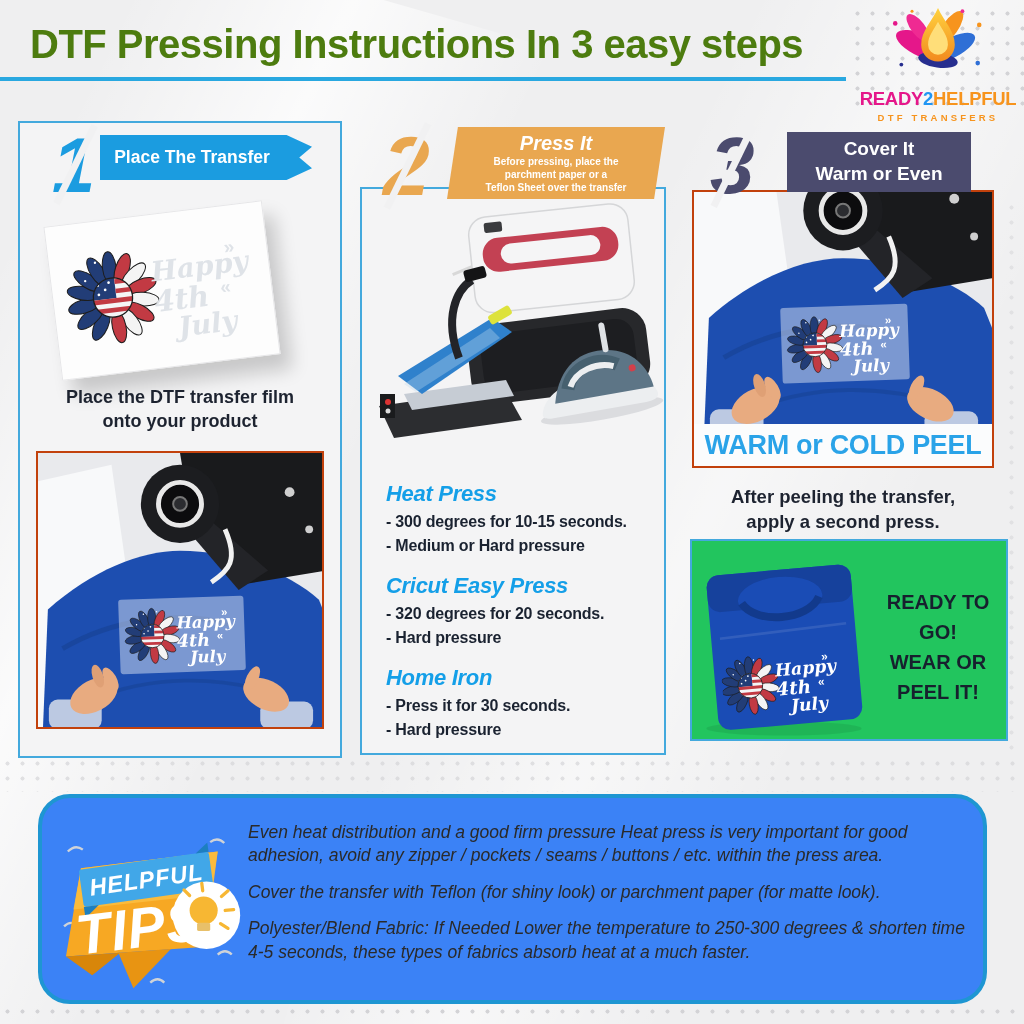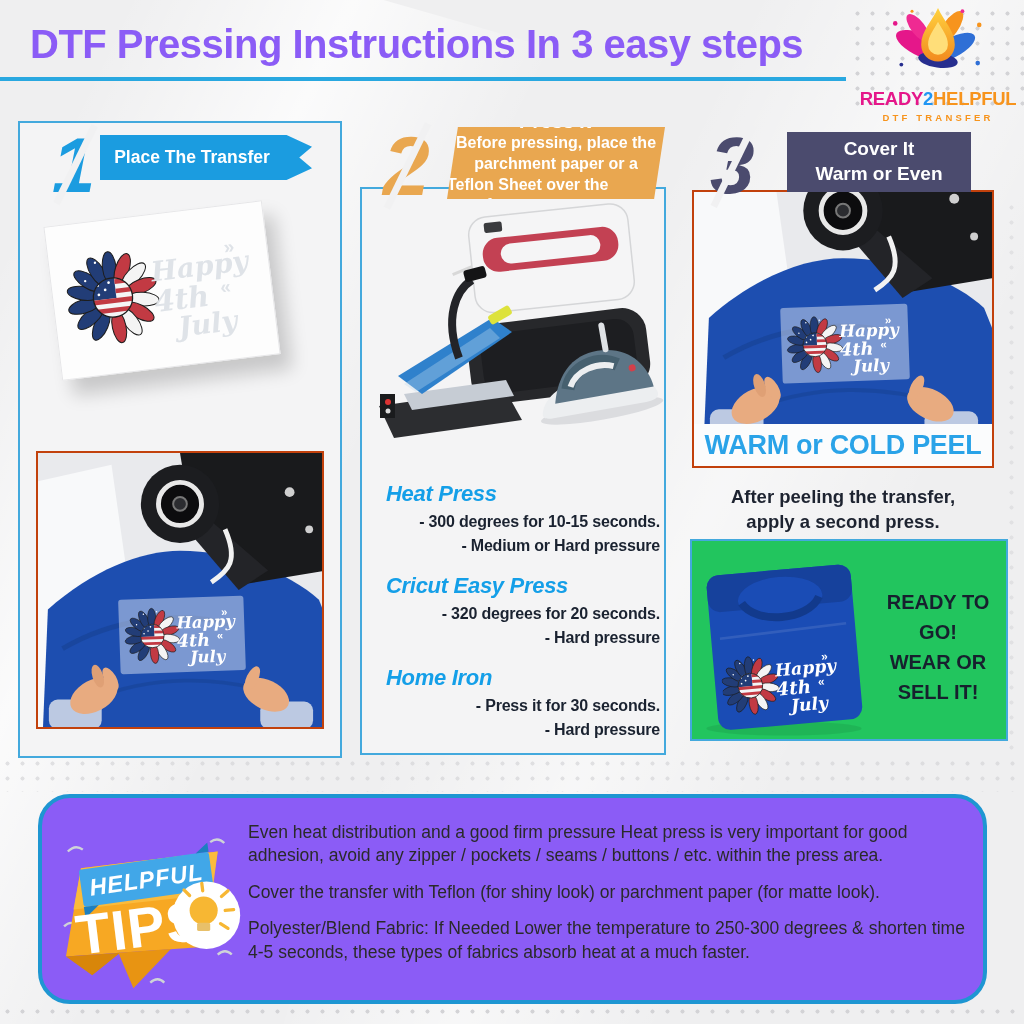--- a/index.html
+++ b/index.html
@@ -8,53 +8,53 @@
   #page *{box-sizing:border-box;}
   .abs{position:absolute;}
 
   
   .streak{position:absolute;background:linear-gradient(100deg,rgba(255,255,255,0) 25%,rgba(255,255,255,.75) 50%,rgba(255,255,255,0) 75%);pointer-events:none;}
   .streak.s1{left:-220px;top:-60px;width:620px;height:1200px;transform:rotate(16deg);}
   .streak.s2{left:430px;top:-100px;width:520px;height:1300px;transform:rotate(16deg);opacity:.7;}
   .dots{position:absolute;background-image:radial-gradient(#d3d3d6 1.8px,transparent 2.3px);background-size:15px 15px;pointer-events:none;}
 
   
-  .title{left:30px;top:22px;width:820px;font-size:40px;font-weight:800;letter-spacing:-.5px;color:#8b5cf6;}
+  .title{left:30px;top:22px;width:820px;font-size:40px;font-weight:800;letter-spacing:-.5px;color:#4d7c0f;}
   .underline{left:0;top:77px;width:846px;height:4px;background:var(--underline-blue,#29a8e0);}
   .logo{left:853px;top:2px;width:170px;text-align:center;}
   .logo .brand{font-size:18.5px;font-weight:800;letter-spacing:-.3px;line-height:1;}
   .logo .tagline{font-size:9.5px;font-weight:bold;letter-spacing:3.2px;color:var(--brand-orange,#f7941d);margin-top:3px;}
   .br-pink{color:var(--brand-pink,#e5178a);} .br-blue{color:var(--brand-blue,#2196f3);} .br-orange{color:var(--brand-orange,#f7941d);}
 
   
   .card{position:absolute;background:#f4f4f5;border:2px solid #43a9dd;}
   .photo-frame{position:absolute;border:2px solid #c2410c;overflow:hidden;background:#e9eaed;}
 
   
   .step-num{position:absolute;font-style:italic;font-weight:800;line-height:1;z-index:5;}
   .step-num::after{content:"";position:absolute;left:46%;top:-6%;width:7px;height:112%;background:#f1f1f2;transform:rotate(26deg);}
   .banner{position:absolute;display:flex;flex-direction:column;align-items:center;justify-content:center;color:#fff;z-index:4;}
   .banner1{background:var(--step1-blue,#1b9ce0);clip-path:polygon(0 0,88% 0,100% 26%,94% 50%,100% 74%,88% 100%,0 100%);font-size:17.5px;font-weight:800;padding-right:28px;}
   .banner2{background:var(--step2-orange,#e9a750);clip-path:polygon(5% 0,100% 0,95% 100%,0 100%);}
   .banner2 .bt{font-size:20px;font-weight:800;line-height:1.15;font-style:italic;}
-  .banner2 .bs{font-size:16px;font-weight:800;line-height:1.3;}
+  .banner2 .bs{font-size:10px;font-weight:800;line-height:1.3;}
   .banner3{background:var(--step3-slate,#4b4b6e);font-size:19px;font-weight:800;line-height:1.3;}
 
   
   .cap{position:absolute;text-align:center;font-weight:800;color:#1d2330;font-size:18px;line-height:1.35;}
   .peel-strip{position:absolute;left:0;right:0;bottom:0;height:42px;background:#fbfcfd;display:flex;align-items:center;justify-content:center;font-size:27px;font-weight:800;color:#2aa3e8;letter-spacing:-.3px;}
   .ready{position:absolute;font-size:20px;font-weight:800;color:#17202e;line-height:1.5;text-align:center;}
 
   .settings{position:absolute;left:24px;top:292px;width:274px;}
   .settings .dev{font-size:22px;font-weight:800;color:var(--heading-blue,#149fe8);margin:0 0 3px 0;letter-spacing:-.3px;font-style:italic;}
-  .settings .ln{font-size:16px;font-weight:800;color:#1a2230;line-height:1.5;letter-spacing:-.2px;text-align:right;}
+  .settings .ln{font-size:16px;font-weight:800;color:#1a2230;line-height:1.5;letter-spacing:-.2px;}
   .settings .sec{margin-bottom:15px;}
 
   
-  .tipsbox{position:absolute;left:38px;top:794px;width:949px;height:210px;background:#8b5cf6;border:4px solid var(--tips-border-blue,#1e96d2);border-radius:32px;}
+  .tipsbox{position:absolute;left:38px;top:794px;width:949px;height:210px;background:#3b82f6;border:4px solid var(--tips-border-blue,#1e96d2);border-radius:32px;font-style:italic;}
   .tipstext{position:absolute;left:206px;top:23px;width:720px;font-size:17.5px;color:#2a2a2a;line-height:1.34;}
   .tipstext p{margin:0 0 13px 0;}
 
   svg text{font-family:"Liberation Sans",sans-serif;}
   .script-text{font-family:"DejaVu Serif",serif;font-style:italic;font-weight:bold;}
 </style>
 </head>
 <body>
 
 <div id="page">
@@ -255,28 +255,32 @@
   <div class="dots" style="left:0;top:1004px;width:1024px;height:20px;"></div>
   <div class="dots" style="left:1004px;top:200px;width:20px;height:560px;opacity:.5;"></div>
 
   <div class="abs title">DTF Pressing Instructions In 3 easy steps</div>
   <div class="abs underline"></div>
   <div class="abs logo">
     <svg width="128" height="84" viewBox="0 0 140 110">
         <use href="#logoSplash" width="140" height="110"></use>
       </svg>
     <div class="brand"><span class="br-pink">READY</span><span class="br-blue">2</span><span class="br-orange">HELPFUL</span></div>
-    <div class="tagline">DTF TRANSFER</div>
+    <div class="tagline">DTF TRANSFERS</div>
   </div>
 
   <div class="card" style="left:18px;top:121px;width:324px;height:637px;">
     <div class="abs" style="left:32px;top:90px;width:220px;height:155px;transform:rotate(-7deg);box-shadow:10px 16px 18px rgba(0,0,0,.18);background:#fdfdfd;border:1px solid #e6e6e8;">
       <svg width="218" height="153" viewBox="0 0 220 154">
         <use href="#julyDesign" x="6" y="22" width="208" height="112" style="--script:#dfe3e8"></use>
       </svg>
+    </div>
+    <div class="cap" style="left:0;top:262px;width:100%;">
+      <div>Place the DTF transfer film</div>
+      <div>onto your product</div>
     </div>
     <div class="photo-frame" style="left:16px;top:328px;width:288px;height:278px;">
       <svg width="284" height="274" viewBox="0 0 300 280" preserveAspectRatio="xMidYMid slice">
           <use href="#pressScene" width="300" height="280"></use>
         </svg>
     </div>
   </div>
   <div class="step-num" style="left:52px;top:126px;font-size:78px;color:var(--step1-blue,#1b9ce0);">1</div>
   <div class="banner banner1" style="left:100px;top:135px;width:212px;height:45px;">
     <span>Place The Transfer</span>
@@ -322,21 +326,21 @@
     <div>After peeling the transfer,</div>
     <div>apply a second press.</div>
   </div>
   <div class="card" style="left:690px;top:539px;width:318px;height:202px;background:#22c55e;">
     <svg class="abs" style="left:2px;top:4px;" width="180" height="194" viewBox="0 0 200 220">
         <use href="#foldedShirt" width="200" height="220"></use>
       </svg>
     <div class="ready" style="left:176px;top:46px;width:140px;">
       <div>READY TO GO!</div>
       <div>WEAR OR</div>
-      <div>SELL IT!</div>
+      <div>PEEL IT!</div>
     </div>
   </div>
   <div class="step-num" style="left:710px;top:126px;font-size:80px;color:var(--step3-slate,#4b4b6e);">3</div>
   <div class="banner banner3" style="left:787px;top:132px;width:184px;height:60px;">
     <div>Cover It</div>
     <div>Warm or Even</div>
   </div>
 
   <div class="tipsbox">
     <svg class="abs" style="left:18px;top:16px;" width="188" height="178" viewBox="0 0 200 190">

